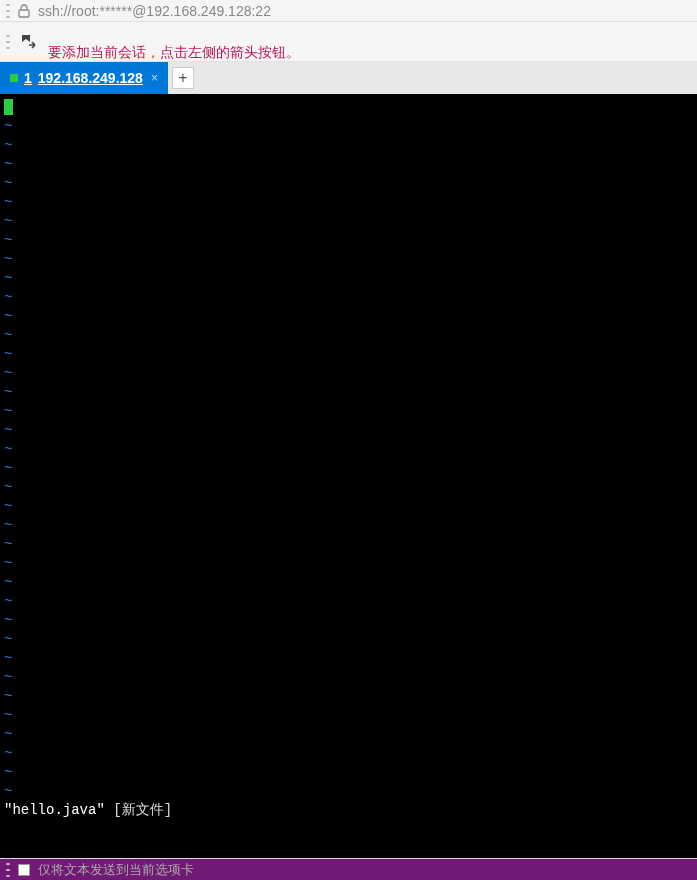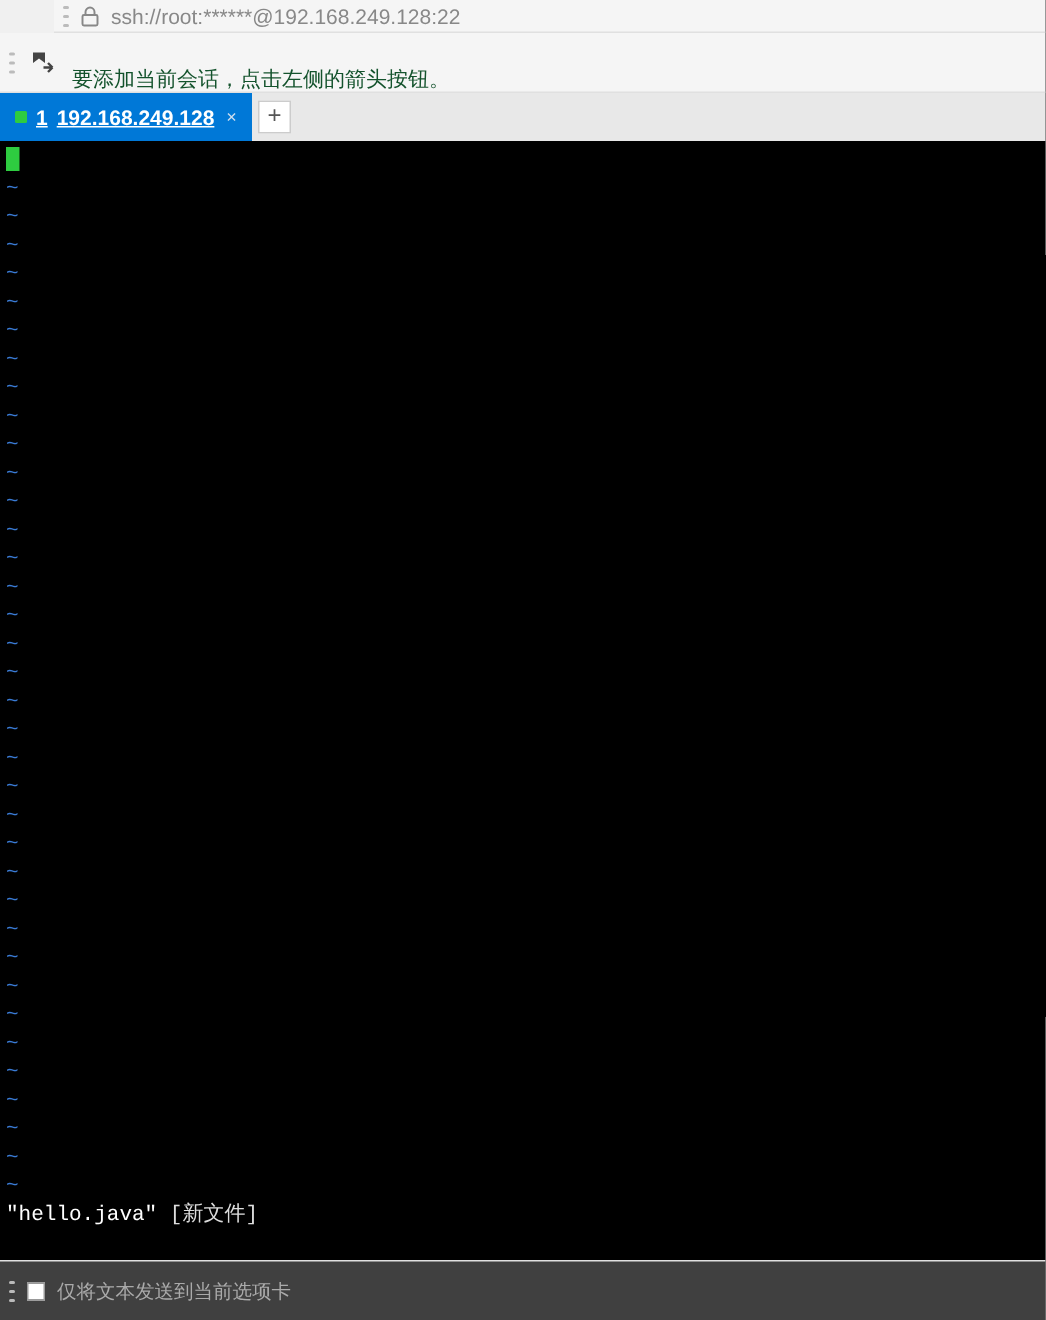--- a/index.html
+++ b/index.html
@@ -13,21 +13,20 @@
     flex-direction: column;
   }
   .toolbar {
     height: 22px;
     background: #f5f5f5;
     display: flex;
     align-items: center;
     padding: 0 6px;
     gap: 8px;
     border-bottom: 1px solid #e0e0e0;
-    margin-left: 36px;
   }
   .drag-handle {
     width: 4px;
     height: 14px;
     display: flex;
     flex-direction: column;
     justify-content: space-between;
   }
   .drag-handle span {
     height: 2px;
@@ -44,21 +43,21 @@
     height: 40px;
     background: #f5f5f5;
     display: flex;
     align-items: center;
     padding: 0 6px;
     gap: 10px;
     border-bottom: 1px solid #e0e0e0;
   }
   .flag-icon svg { display: block; }
   .hint-text {
-    color: #14532d;
+    color: #be185d;
     font-size: 14px;
     margin-top: 22px;
   }
   .tab-bar {
     height: 32px;
     background: #e8e8e8;
     display: flex;
     align-items: stretch;
   }
   .tab {
@@ -119,22 +118,22 @@
     display: inline-block;
     width: 9px;
     height: 16px;
     background: #2ecc40;
     vertical-align: middle;
   }
   .tilde-line { color: #3a7bd5; }
   .status-line { color: #ddd; }
   .status-filename { color: #fff; }
   .bottom-bar {
-    height: 40px;
-    background: #404040;
+    height: 22px;
+    background: #701a75;
     display: flex;
     align-items: center;
     padding: 0 6px;
     gap: 8px;
     border-top: 1px solid #e0e0e0;
   }
   .checkbox-icon {
     width: 12px;
     height: 12px;
     border: 1px solid #999;

